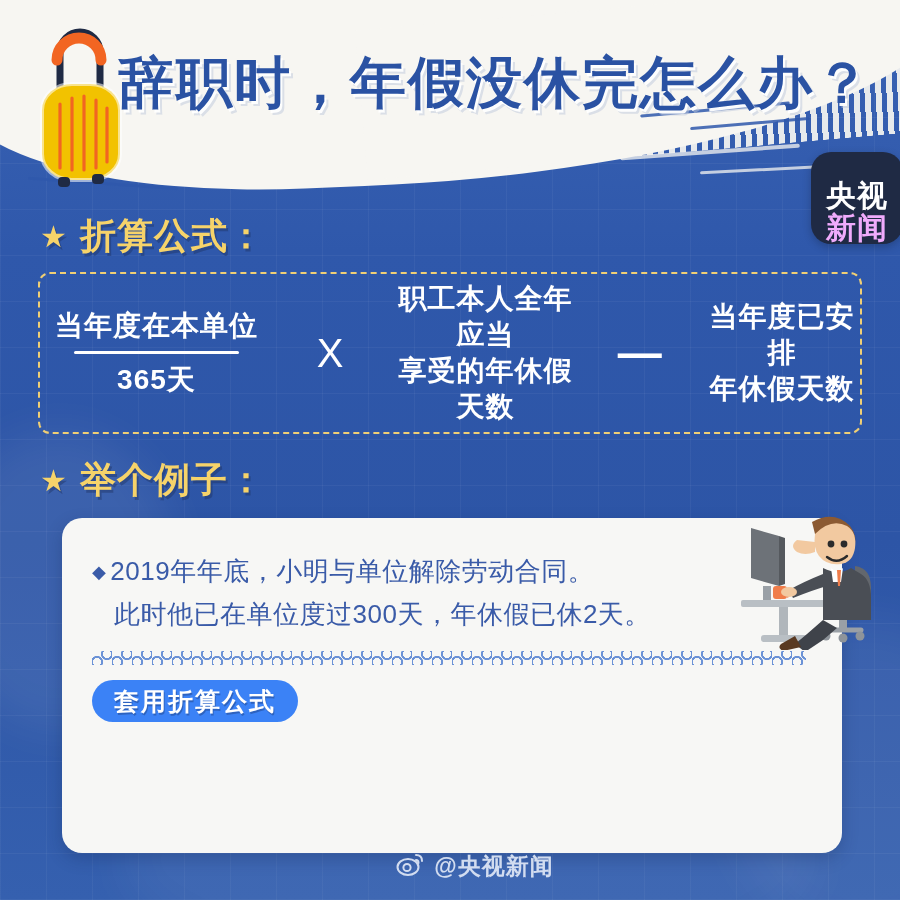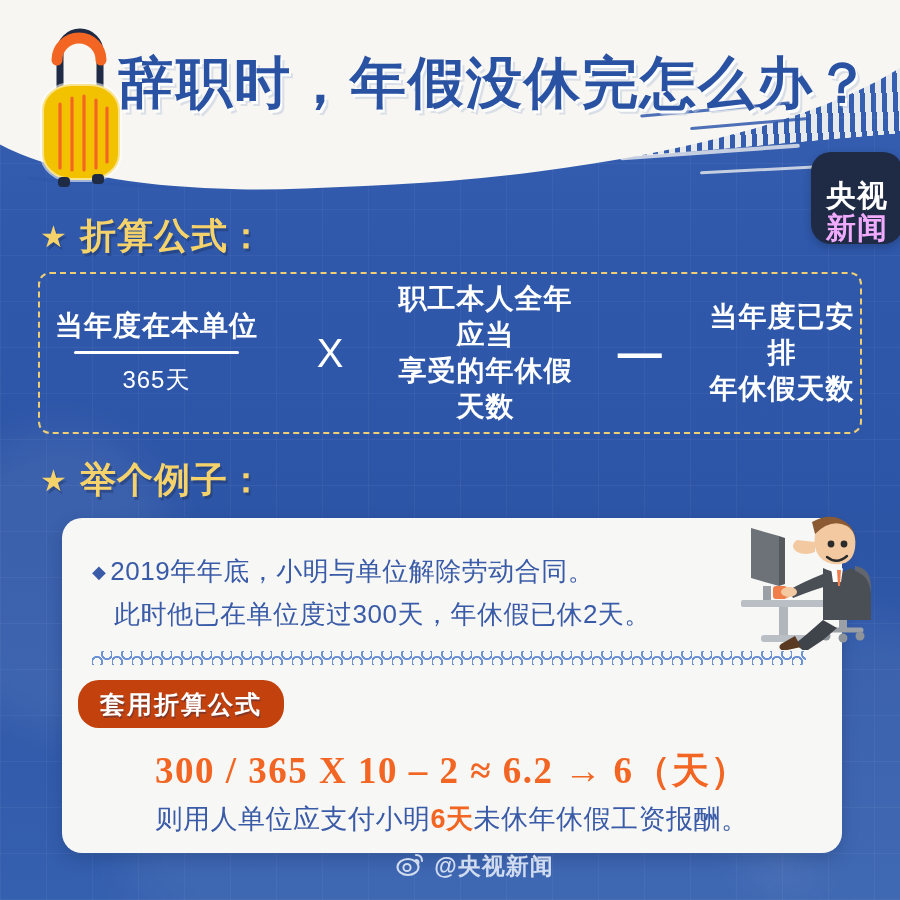--- a/index.html
+++ b/index.html
@@ -77,21 +77,21 @@
     position:absolute;left:38px;top:272px;width:824px;height:162px;
     border:2px dashed #f0cf74;border-radius:12px;
     box-sizing:border-box;
     display:flex;align-items:center;gap:42px;
   }
   .frac{
     width:300px;color:#ffffff;text-align:center;margin-left:8px;
   }
   .frac .num{font-size:28px;line-height:34px;font-weight:700;letter-spacing:1px;}
   .frac .bar{height:3px;background:#ffffff;margin:8px 26px 8px;border-radius:2px;}
-  .frac .den{font-size:24px;line-height:36px;font-weight:400;letter-spacing:1px;}
+  .frac .den{font-size:28px;line-height:36px;font-weight:700;letter-spacing:1px;}
   .op{color:#ffffff;font-size:40px;font-weight:400;width:64px;text-align:center;}
   .op.minus{font-size:44px;font-weight:700;width:58px;}
   .term{
     color:#ffffff;font-size:28px;line-height:36px;font-weight:700;
     text-align:center;letter-spacing:1px;
   }
 
   
   .card{
     position:absolute;left:62px;top:518px;width:780px;height:335px;
@@ -106,22 +106,22 @@
   .diamond{color:#3a5ba8;font-size:18px;vertical-align:2px;margin-right:4px;}
   .wave{
     position:absolute;left:30px;top:133px;width:714px;height:14px;
     background-repeat:repeat-x;
     background-image:
       radial-gradient(circle at 5px 11px, transparent 4.2px, #6b92d6 4.2px, #6b92d6 6px, transparent 6.1px),
       radial-gradient(circle at 15px 3px, transparent 4.2px, #6b92d6 4.2px, #6b92d6 6px, transparent 6.1px);
     background-size:20px 14px;
   }
   .badge{
-    position:absolute;left:16px;top:162px;height:48px;padding:0 22px;
-    background:#c2410c;border-radius:21px;
+    position:absolute;left:30px;top:162px;height:42px;padding:0 22px;
+    background:#3b82f6;border-radius:21px;
     display:flex;align-items:center;
     color:#ffffff;font-size:25px;font-weight:700;letter-spacing:2px;
     text-shadow:1px 2px 0 rgba(20,40,90,.35);
   }
   .calc{
     position:absolute;left:0;top:228px;width:780px;text-align:center;
     color:#f26522;font-family:"Liberation Serif","DejaVu Serif",serif;
     font-size:37px;font-weight:700;letter-spacing:1.5px;
   }
   .concl{
@@ -226,25 +226,21 @@
 
     <div class="bullet-line">
       <span class="diamond">◆</span><span>2019年年底，小明与单位解除劳动合同。</span>
       <span class="b2">此时他已在单位度过300天，年休假已休2天。</span>
     </div>
 
     <div class="wave"></div>
 
     <div class="badge">套用折算公式</div>
 
-    <div class="calc">300 / 365 X 10 – 2 ≈ 6.2 → 6（天）</div>
-
-    <div class="concl">
-      <span>则用人单位应支付小明</span><b>6天</b><span>未休年休假工资报酬。</span>
-    </div>
+
   </div>
 
   <div class="scene">
     <svg viewBox="0 0 186 150" width="186" height="150">
 
       <g>
         <path d="M24 28 L52 36 L52 86 L24 78 Z" fill="#6d7278"></path>
         <path d="M52 36 L58 38 L58 84 L52 86 Z" fill="#55595e"></path>
         <rect x="36" y="86" width="8" height="16" fill="#9aa0a6"></rect>
         <rect x="22" y="100" width="38" height="6" rx="3" fill="#9aa0a6"></rect>

